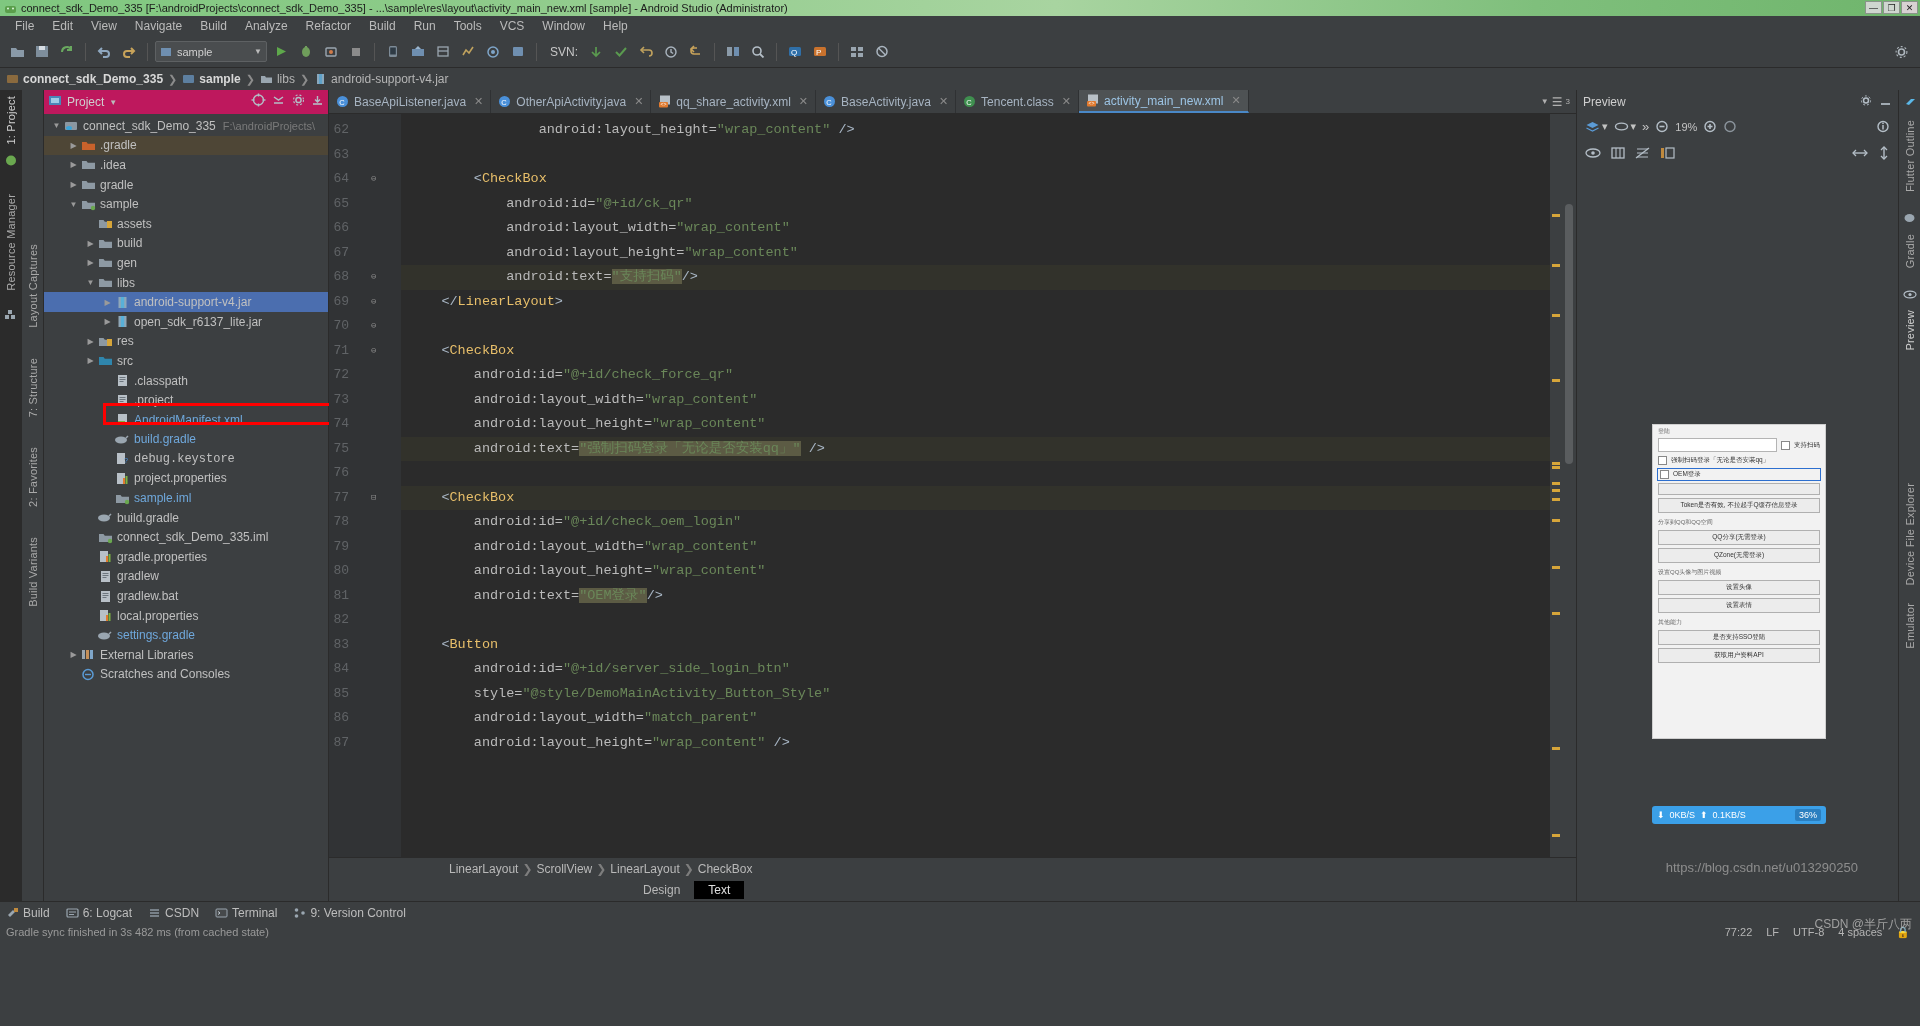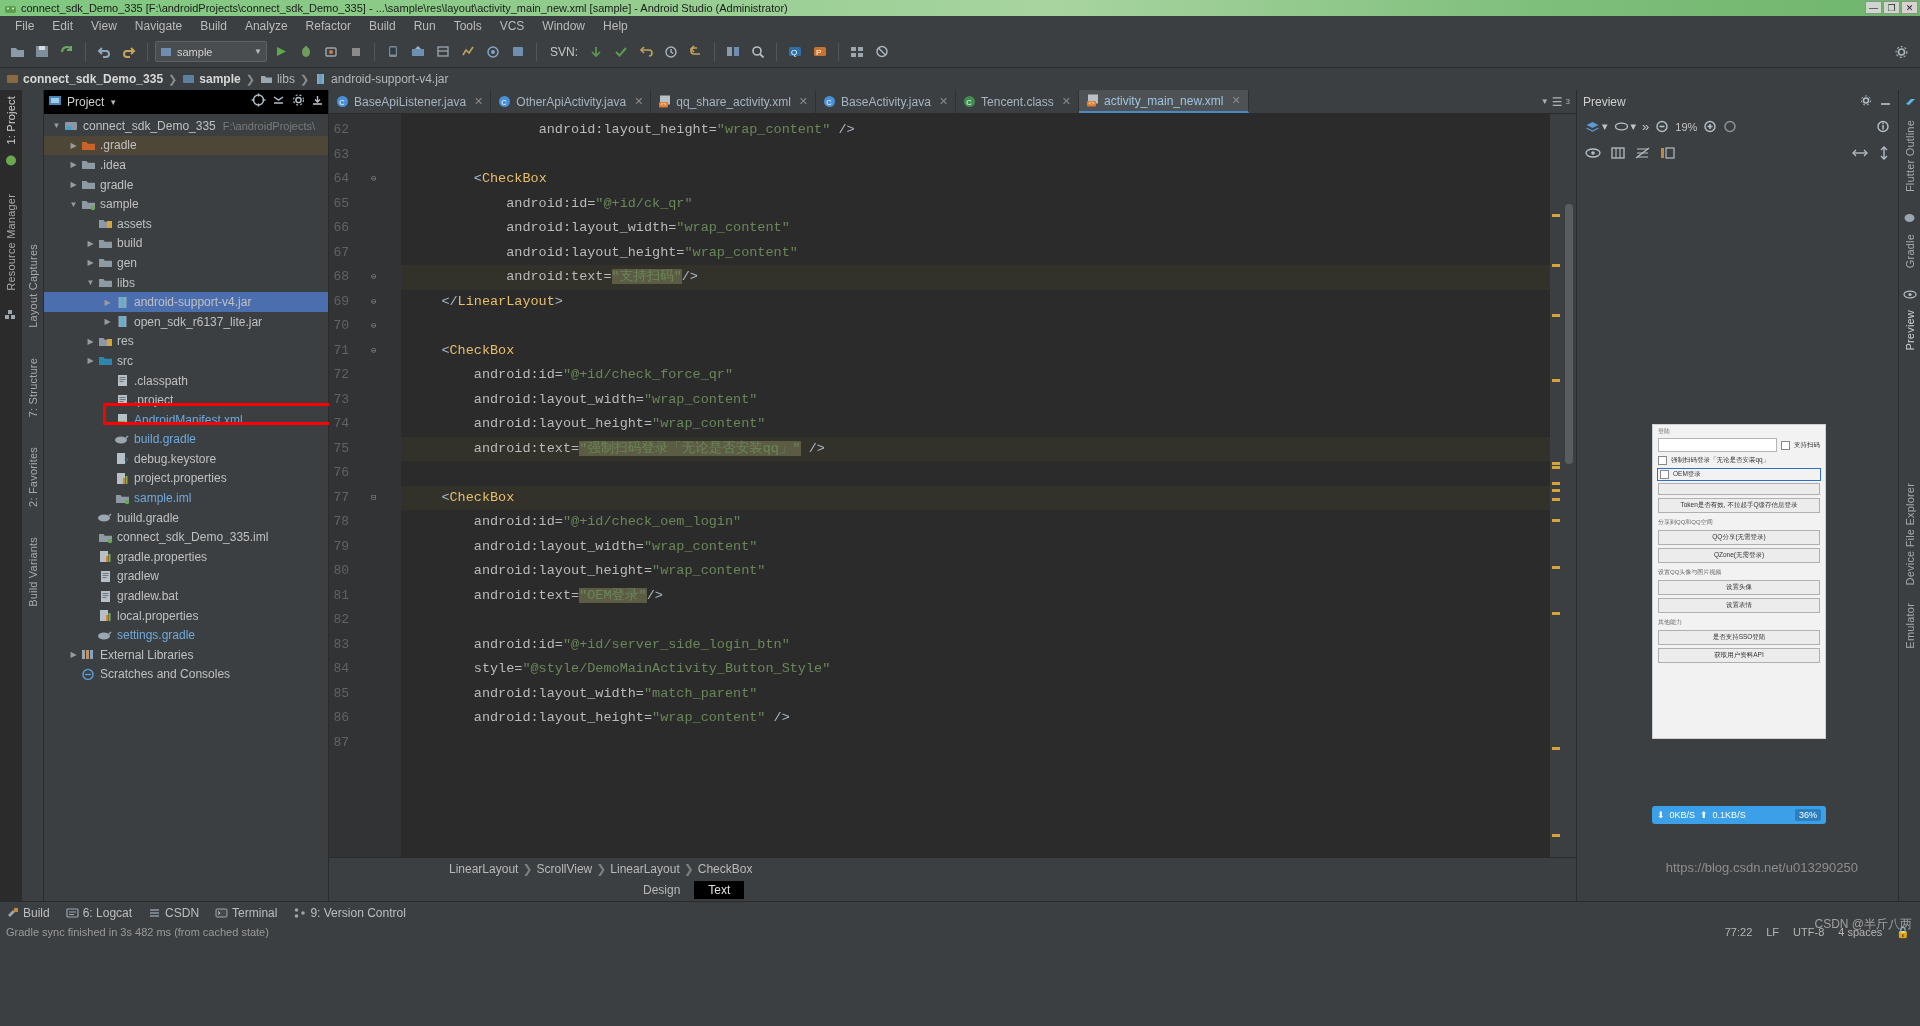--- a/index.html
+++ b/index.html
@@ -42,21 +42,21 @@
 
   
   .vstrip{width:22px;background:#3c3f41;border-right:1px solid #2b2b2b;
     display:flex;flex-direction:column;align-items:center;}
   .vlabel{writing-mode:vertical-rl;transform:rotate(180deg);font-size:11px;color:#a9a9a9;
     padding:6px 0;white-space:nowrap;letter-spacing:0.2px;}
   .vlabel.active{color:#d0d0d0;}
 
   
   #projpanel{width:285px;background:#3c3f41;display:flex;flex-direction:column;border-right:1px solid #2b2b2b;}
-  #projhdr{height:24px;display:flex;align-items:center;gap:5px;padding:0 4px;background:#000000;}
+  #projhdr{height:24px;display:flex;align-items:center;gap:5px;padding:0 4px;background:#be185d;}
   #projhdr .ptitle{font-size:12px;color:#cfcfcf;}
   #projhdr .spacer{flex:1;}
   #projtree{flex:1;overflow:hidden;padding-top:2px;background:#3c3f41;}
   .row{height:19.6px;display:flex;align-items:center;font-size:12px;color:#c0c0c0;white-space:nowrap;position:relative;}
   .row .tw{width:13px;display:flex;align-items:center;justify-content:center;font-size:8px;color:#9a9a9a;}
   .row .ic{width:16px;height:14px;margin-right:4px;display:flex;align-items:center;justify-content:center;}
   .row.sel{background:#4b6eaf;}
   .row.gradlerow{background:#4e4636;}
   .row .sub{color:#7a7a7a;font-size:11px;margin-left:7px;}
   .row.blue span.lbl{color:#6fa8dc;}
@@ -593,21 +593,21 @@
         <div class="row blue" style="padding-left: 57px;">
           <span class="tw"></span>
           <span class="ic">
             <svg width="16" height="13">
               <ellipse cx="7" cy="7" rx="6" ry="3.4" fill="#9aa6b0"></ellipse>
               <path d="M12 5l2-2" stroke="#9aa6b0" stroke-width="1.4"></path>
             </svg>
           </span>
           <span class="lbl" style="color: rgb(111, 168, 220);">build.gradle</span>
         </div>
-        <div class="row" style="padding-left: 57px;">
+        <div class="row" style="padding-left: 57px; font-family: Liberation Mono, monospace;">
           <span class="tw"></span>
           <span class="ic">
             <svg width="15" height="13">
               <rect x="2" y="1" width="8" height="11" fill="#b8c0c7"></rect>
               <text x="9" y="11" font-size="7" fill="#4a90d9">?</text>
             </svg>
           </span>
           <span class="lbl">debug.keystore</span>
         </div>
         <div class="row" style="padding-left: 57px;">
@@ -876,20 +876,21 @@
           <div class="cl"><span class="pn">        </span><span class="at">android:layout_width=</span><span class="va">"wrap_content"</span></div>
           <div class="cl"><span class="pn">        </span><span class="at">android:layout_height=</span><span class="va">"wrap_content"</span></div>
           <div class="cl hl"><span class="pn">        </span><span class="at">android:text=</span><span class="va hlstr">"强制扫码登录「无论是否安装qq」"</span><span class="pn"> /&gt;</span></div>
           <div class="cl"></div>
           <div class="cl hl"><span class="pn">    &lt;</span><span class="tg">CheckBox</span></div>
           <div class="cl"><span class="pn">        </span><span class="at">android:id=</span><span class="va">"@+id/check_oem_login"</span></div>
           <div class="cl"><span class="pn">        </span><span class="at">android:layout_width=</span><span class="va">"wrap_content"</span></div>
           <div class="cl"><span class="pn">        </span><span class="at">android:layout_height=</span><span class="va">"wrap_content"</span></div>
           <div class="cl"><span class="pn">        </span><span class="at">android:text=</span><span class="va hlstr">"OEM登录"</span><span class="pn">/&gt;</span></div>
           <div class="cl"></div>
+          <div class="cl"><span class="pn">    &lt;</span><span class="tg">Button</span></div>
           <div class="cl"><span class="pn">        </span><span class="at">android:id=</span><span class="va">"@+id/server_side_login_btn"</span></div>
           <div class="cl"><span class="pn">        </span><span class="at">style=</span><span class="va">"@style/DemoMainActivity_Button_Style"</span></div>
           <div class="cl"><span class="pn">        </span><span class="at">android:layout_width=</span><span class="va">"match_parent"</span></div>
           <div class="cl"><span class="pn">        </span><span class="at">android:layout_height=</span><span class="va">"wrap_content"</span><span class="pn"> /&gt;</span></div>
         </div>
       <div id="marks">
           <i style="top: 100px; background: rgb(214, 165, 58);"></i>
           <i style="top: 150px; background: rgb(214, 165, 58);"></i>
           <i style="top: 200px; background: rgb(214, 165, 58);"></i>
           <i style="top: 265px; background: rgb(214, 165, 58);"></i>

